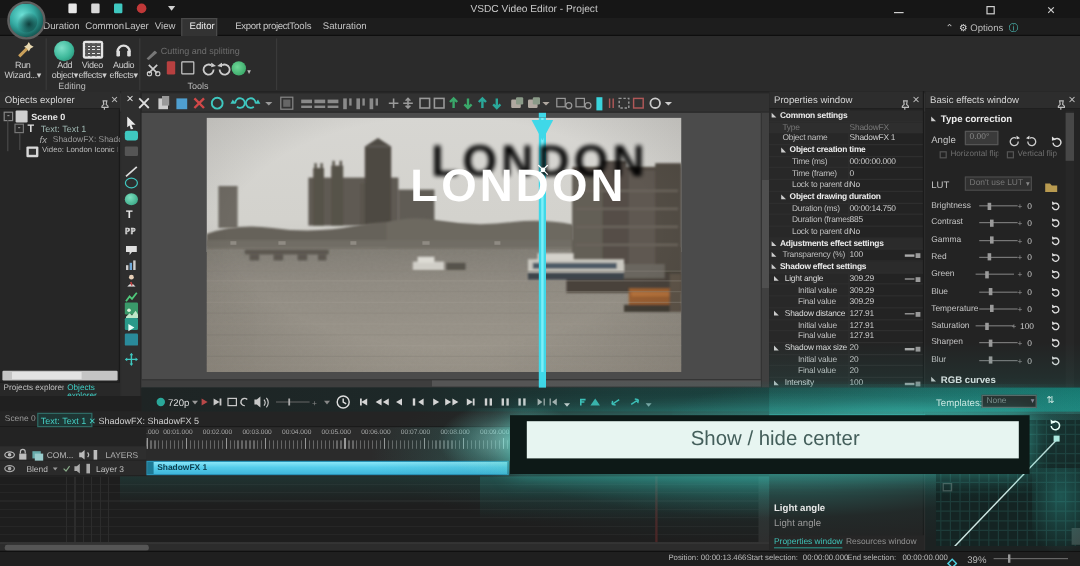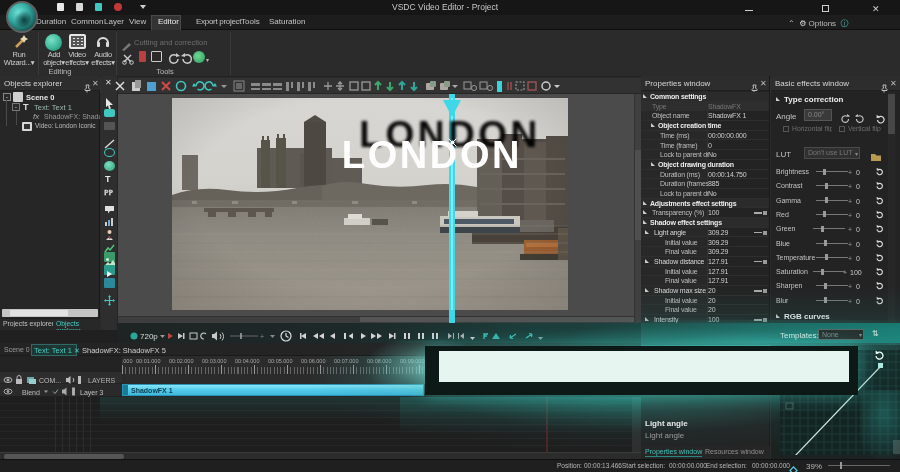--- a/index.html
+++ b/index.html
@@ -77,21 +77,21 @@
         <path d="M3 10 a5 5 0 0 1 10 0" stroke="#ddd" stroke-width="2" fill="none"></path>
         <rect x="2" y="9" width="3" height="5" rx="1" fill="#ddd"></rect>
         <rect x="11" y="9" width="3" height="5" rx="1" fill="#ddd"></rect>
       </svg></div>
 <div class="abs" style="left:85px;top:51px;width:36px;font-size:7.5px;letter-spacing:-0.3px;color:#ccc;text-align:center;line-height:7.5px">Audio<br>effects▾</div>
 <div class="abs" style="left:40px;top:67px;width:40px;font-size:7.5px;color:#bbb;text-align:center">Editing</div>
 
 <div class="abs" style="left:122px;top:37px;width:10px;height:8px"><svg width="10" height="8">
         <path d="M0 7 L7 0 L9 2 L2 8z" fill="#777"></path>
       </svg></div>
-<div class="abs" style="left:134px;top:38px;width:120px;font-size:7.5px;color:#6e6e6e">Cutting and correction</div>
+<div class="abs" style="left:134px;top:38px;width:120px;font-size:7.5px;color:#6e6e6e">Cutting and splitting</div>
 <div class="abs" style="left:122px;top:51px;width:12px;height:12px"><svg width="12" height="12">
         <path d="M2 2 L9 9 M9 2 L2 9" stroke="#ccc" stroke-width="1.4"></path>
         <circle cx="2.5" cy="9.5" r="1.8" fill="none" stroke="#ccc"></circle>
         <circle cx="9.5" cy="9.5" r="1.8" fill="none" stroke="#ccc"></circle>
       </svg></div>
 <div class="abs" style="left:139px;top:51px;width:7px;height:11px;background:#b84040;border-radius:1px"></div>
 <div class="abs" style="left:151px;top:51px;width:11px;height:11px;border:1.5px solid #ccc;border-radius:1px"></div>
 <div class="abs" style="left:168px;top:51px;width:12px;height:12px"><svg width="12" height="12">
         <path d="M10 6 a4.2 4.2 0 1 1 -2 -3.6" stroke="#ccc" stroke-width="1.5" fill="none"></path>
         <path d="M8 0 L8 4 L12 3z" fill="#ccc"></path>
@@ -831,19 +831,20 @@
 <div class="abs" style="left:400px;top:397px;width:241px;height:50px;pointer-events:none;z-index:8;background:linear-gradient(180deg,rgba(45,170,160,0.35) 0%,rgba(35,130,122,0.15) 40%,transparent 75%)"></div>
 <div class="abs" style="left:100px;top:397px;width:300px;height:40px;pointer-events:none;z-index:8;background:linear-gradient(180deg,rgba(40,150,140,0.18) 0%,transparent 60%)"></div>
 <div class="abs" style="left:771px;top:345px;width:129px;height:114px;pointer-events:none;z-index:9;background:radial-gradient(ellipse 130px 60px at 30% 10%,rgba(60,200,188,0.3) 0%,rgba(40,140,130,0.12) 55%,transparent 100%)"></div>
 <div class="abs" style="left:641px;top:285px;width:259px;height:60px;pointer-events:none;z-index:6;background:linear-gradient(180deg,transparent 0%,rgba(35,130,122,0.12) 50%,rgba(50,175,165,0.30) 100%)"></div>
 <div class="abs" style="left:641px;top:345px;width:130px;height:80px;pointer-events:none;z-index:9;background:linear-gradient(180deg,rgba(55,195,185,0.5) 0%,rgba(40,140,132,0.22) 45%,transparent 80%)"></div>
 <div class="abs" style="left:860px;top:390px;width:40px;height:80px;pointer-events:none;z-index:10;background:radial-gradient(ellipse 40px 60px at 60% 30%,rgba(50,180,170,0.35),transparent 80%)"></div>
 <div class="abs" style="left:365px;top:340px;width:120px;height:60px;pointer-events:none;z-index:8;background:radial-gradient(ellipse 60px 32px at 50% 45%,rgba(175,255,245,0.5),rgba(120,230,220,0.2) 60%,transparent 100%)"></div>
 
 <div class="abs" style="left:425px;top:346px;width:433px;height:49px;background:#0d1917;z-index:10;box-shadow:0 0 18px rgba(70,220,205,0.45)">
 <div class="abs" style="left:14px;top:5px;width:410px;height:31px;background:#e7f5f1"></div>
+<div class="abs" style="left:14px;top:5px;width:410px;height:31px;font-size:17px;color:#445f5b;text-align:center;line-height:30px;text-indent:4px;font-family:'Liberation Sans',sans-serif">Show / hide center</div>
 </div>
 
 <div class="abs" style="left:873px;top:347px;width:12px;height:12px;z-index:11"><svg width="12" height="12">
         <path d="M3 7 a3.5 3.5 0 1 0 1 -2.8" stroke="#e8fff8" stroke-width="1.3" fill="none"></path>
         <path d="M2.5 1.5 l0.3 3.8 3.6 -1.3z" fill="#e8fff8"></path>
       </svg></div>
 
 </div>
 </body></html>

